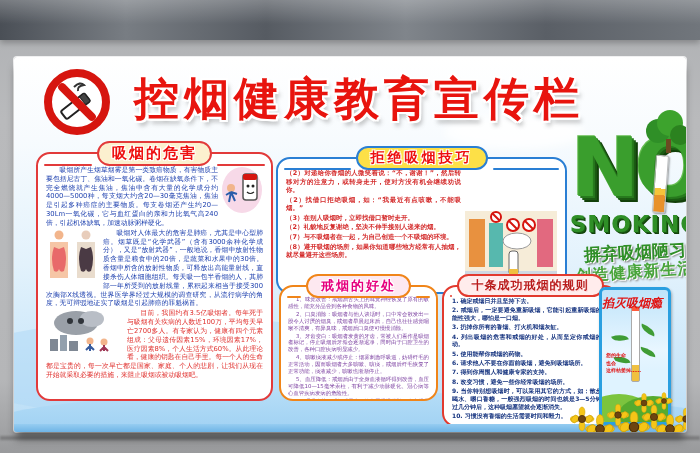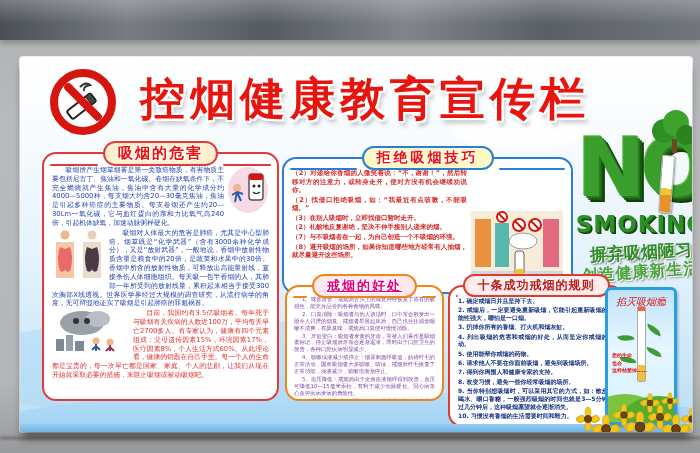--- a/index.html
+++ b/index.html
@@ -7,21 +7,21 @@
   .stage{position:relative;width:700px;height:453px;overflow:hidden;
     background:linear-gradient(180deg,#aeb0b3 0px,#b9babc 120px,#b5b6b8 380px,#a2a3a5 430px,#999a9c 453px);}
   .top-band{position:absolute;left:0;top:0;width:700px;height:40px;
     background:linear-gradient(90deg,#4a4f56,#787d83 18%,#565b62 38%,#80858b 58%,#5a5f66 78%,#71767c);
     box-shadow:0 3px 6px rgba(0,0,0,.25);}
   .top-band::after{content:"";position:absolute;inset:0;
     background:linear-gradient(180deg,rgba(255,255,255,.25),rgba(255,255,255,0) 60%);}
   .floor-line{position:absolute;left:0;right:0;top:436px;height:4px;background:rgba(60,60,60,.35);filter:blur(1px);}
 
   
-  .poster{position:absolute;left:20px;top:57px;width:672px;height:375px;border-radius:3px;
+  .poster{position:absolute;left:14px;top:57px;width:672px;height:375px;border-radius:3px;
     background:linear-gradient(180deg,#ffffff 0%,#f7fbfe 22%,#e3f2fc 55%,#cfe9fa 78%,#b9ddf6 100%);
     box-shadow:0 9px 9px -2px rgba(30,30,30,.55),0 0 0 1px rgba(255,255,255,.8);overflow:hidden;}
   .cloud{position:absolute;background:rgba(255,255,255,.8);border-radius:50%;filter:blur(4px);}
   .wave1{position:absolute;left:-70px;bottom:14px;width:480px;height:100px;background:rgba(173,216,246,.5);border-radius:50%;}
   .wave2{position:absolute;left:-30px;right:-30px;bottom:-46px;height:86px;
     background:linear-gradient(180deg,#b5ddf7,#86c3ee);border-radius:45% 55% 0 0/34px 26px 0 0;}
   .bottom-strip{position:absolute;left:0;right:0;bottom:0;height:8px;background:linear-gradient(180deg,#96cdf1,#6fb4e6);}
 
   
   .title{position:absolute;left:104px;top:12px;width:482px;text-align:center;white-space:nowrap;
@@ -58,48 +58,48 @@
   .harm-body{padding:12px 8px 4px 8px;height:225px;overflow:hidden;font-size:6.8px;line-height:1.3;
     text-align:justify;color:#1c3fae;}
   .harm-body p{margin:0 0 1px 0;text-indent:2em;}
   .harm-body p.red{color:#e0312e;}
   .fl-r{float:right;margin:0 0 2px 3px;}
   .fl-l{float:left;margin:0 3px 2px 0;}
 
   
   .panel-refuse{left:262px;top:100px;width:287px;height:133px;border:2px solid #2a7fd4;}
   .panel-refuse .line{background:#2a7fd4;}
-  .panel-refuse .pill{background:#fef9c3;border:2px solid #2a7fd4;color:#ee1010;font-size:14px;letter-spacing:3px;}
+  .panel-refuse .pill{background:#fde047;border:2px solid #2a7fd4;color:#ee1010;font-size:14px;letter-spacing:3px;}
   .refuse-body{padding:10px 8px 4px 8px;height:119px;overflow:hidden;font-size:6.5px;line-height:1.32;
     color:#d42b2b;font-weight:bold;text-align:justify;}
   .refuse-body .item{margin-bottom:1px;}
   .refuse-art{float:right;width:92px;height:76px;margin:42px 0 0 4px;}
 
   
   .panel-benefits{left:265px;top:228px;width:155px;height:112px;border:2px solid #f08519;}
   .panel-benefits .line{background:#f08519;}
-  .panel-benefits .pill{background:#fde8f0;border:2px solid #f08519;color:#e6007e;font-size:13px;letter-spacing:2px;text-decoration:underline;}
+  .panel-benefits .pill{background:#fde8f0;border:2px solid #f08519;color:#e6007e;font-size:13px;letter-spacing:2px;}
   .benefits-body{padding:9px 7px 3px 7px;height:100px;overflow:hidden;font-size:5.4px;line-height:1.28;
     color:#7b3fa0;text-align:justify;}
   .benefits-body .item{margin-bottom:1px;text-indent:1.5em;}
 
   
   .panel-rules{left:428px;top:228px;width:172px;height:138px;border:2px solid #e23a2e;}
   .panel-rules .line{background:#e23a2e;}
   .panel-rules .pill{background:#ffecec;border:2px solid #e23a2e;color:#b91c1c;font-size:12px;letter-spacing:1px;
     text-shadow:-1px -1px 0 #fff,1px 1px 0 #ffd7d7;}
   .rules-body{padding:10px 8px 3px 8px;height:124px;overflow:hidden;font-size:6px;line-height:1.3;
     color:#15337f;font-weight:bold;text-align:justify;}
   .rules-body .item{margin-bottom:1.5px;}
 
   
   .mini-poster{position:absolute;left:585px;top:230px;width:66px;height:132px;border:3px solid #2a9fe0;
     border-radius:6px;overflow:hidden;z-index:4;
     background:linear-gradient(180deg,#bfe4fa 0%,#e8f6ff 45%,#dff3ff 60%);box-shadow:1px 2px 3px rgba(0,0,0,.3);}
-  .mini-title{position:absolute;left:0;right:0;top:5px;text-align:center;font-size:10px;font-weight:normal;
+  .mini-title{position:absolute;left:0;right:0;top:5px;text-align:left;font-size:12px;font-weight:bold;
     font-style:italic;color:#e01414;}
   .mini-lines{position:absolute;left:4px;top:62px;font-size:5px;color:#e01414;font-weight:bold;line-height:1.5;}
   .mini-hill1{position:absolute;left:-18px;bottom:-16px;width:70px;height:44px;background:#7cc43e;border-radius:50%;}
   .mini-hill2{position:absolute;right:-20px;bottom:-14px;width:70px;height:40px;background:#55ab2f;border-radius:50%;}
   .mini-cig{position:absolute;left:29px;top:16px;width:7px;height:74px;background:linear-gradient(180deg,#ff5a3c 0 6%,#fff 6% 78%,#f0c040 78% 100%);
     border:1px solid #aaa;border-radius:2px;}
   .mini-leaf{position:absolute;width:16px;height:8px;background:#3f9c35;border-radius:0 100% 0 100%;}
 
   .sunflowers{position:absolute;left:556px;top:332px;z-index:5;}
 </style>

